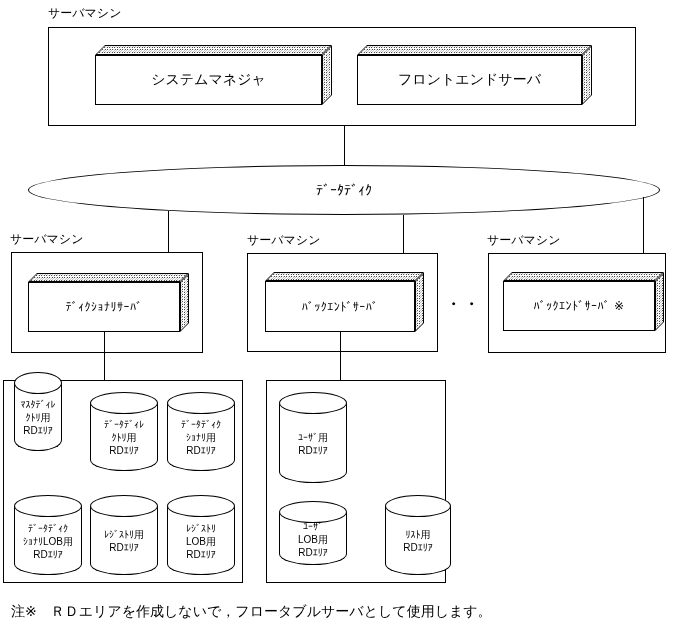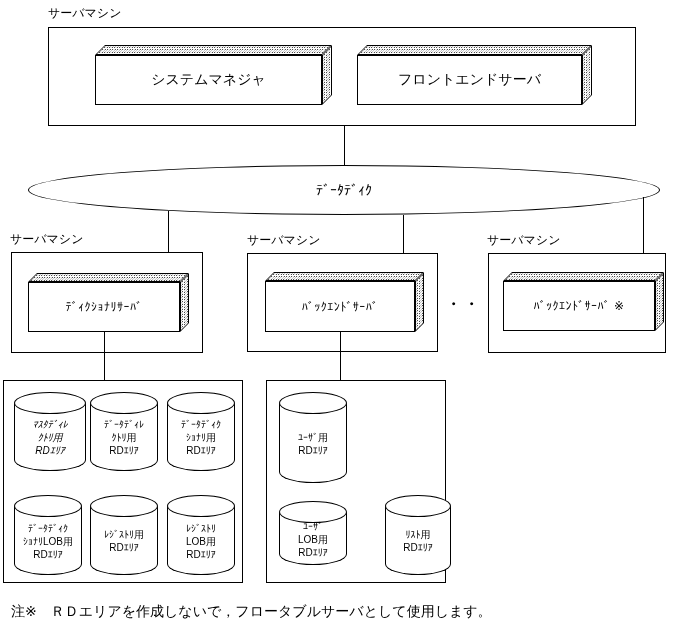--- a/index.html
+++ b/index.html
@@ -98,21 +98,21 @@
     <div class="b3d-front hw" style="left:0;top:9px;width:152px;height:50px;">
       <span>ﾊﾞｯｸｴﾝﾄﾞｻｰﾊﾞ ※</span>
     </div>
   </div>
 
   <div class="vline" style="left:104px;top:332px;height:48px;"></div>
   <div class="vline" style="left:340px;top:332px;height:48px;"></div>
 
   <div class="box" style="left:3px;top:380px;width:240px;height:203px;"></div>
 
-  <div class="cyl" style="left:14px;top:392px;width:72px;height:79px;font-style:italic;">
+  <div class="cyl" style="left:14px;top:372px;width:48px;height:79px;">
     <div class="cyl-body"></div>
     <div class="cyl-cap"></div>
     <div class="cyl-label">
       <span>ﾏｽﾀﾃﾞｨﾚ</span>
       <span>ｸﾄﾘ用</span>
       <span>RDｴﾘｱ</span>
     </div>
   </div>
   <div class="cyl" style="left:90px;top:392px;width:68px;height:79px;">
     <div class="cyl-body"></div>

